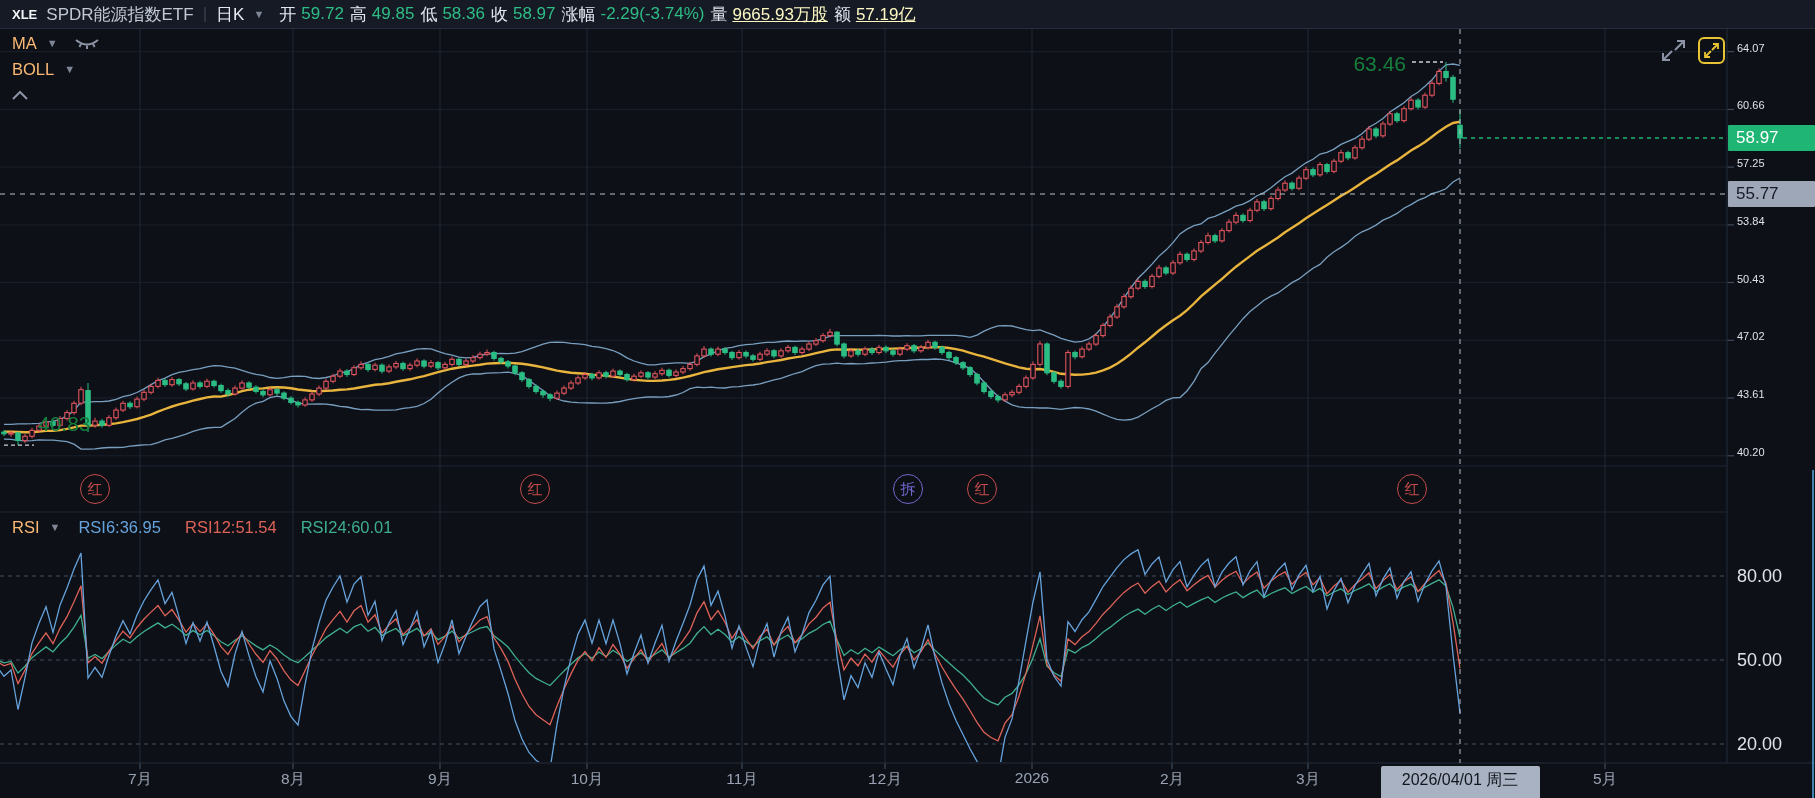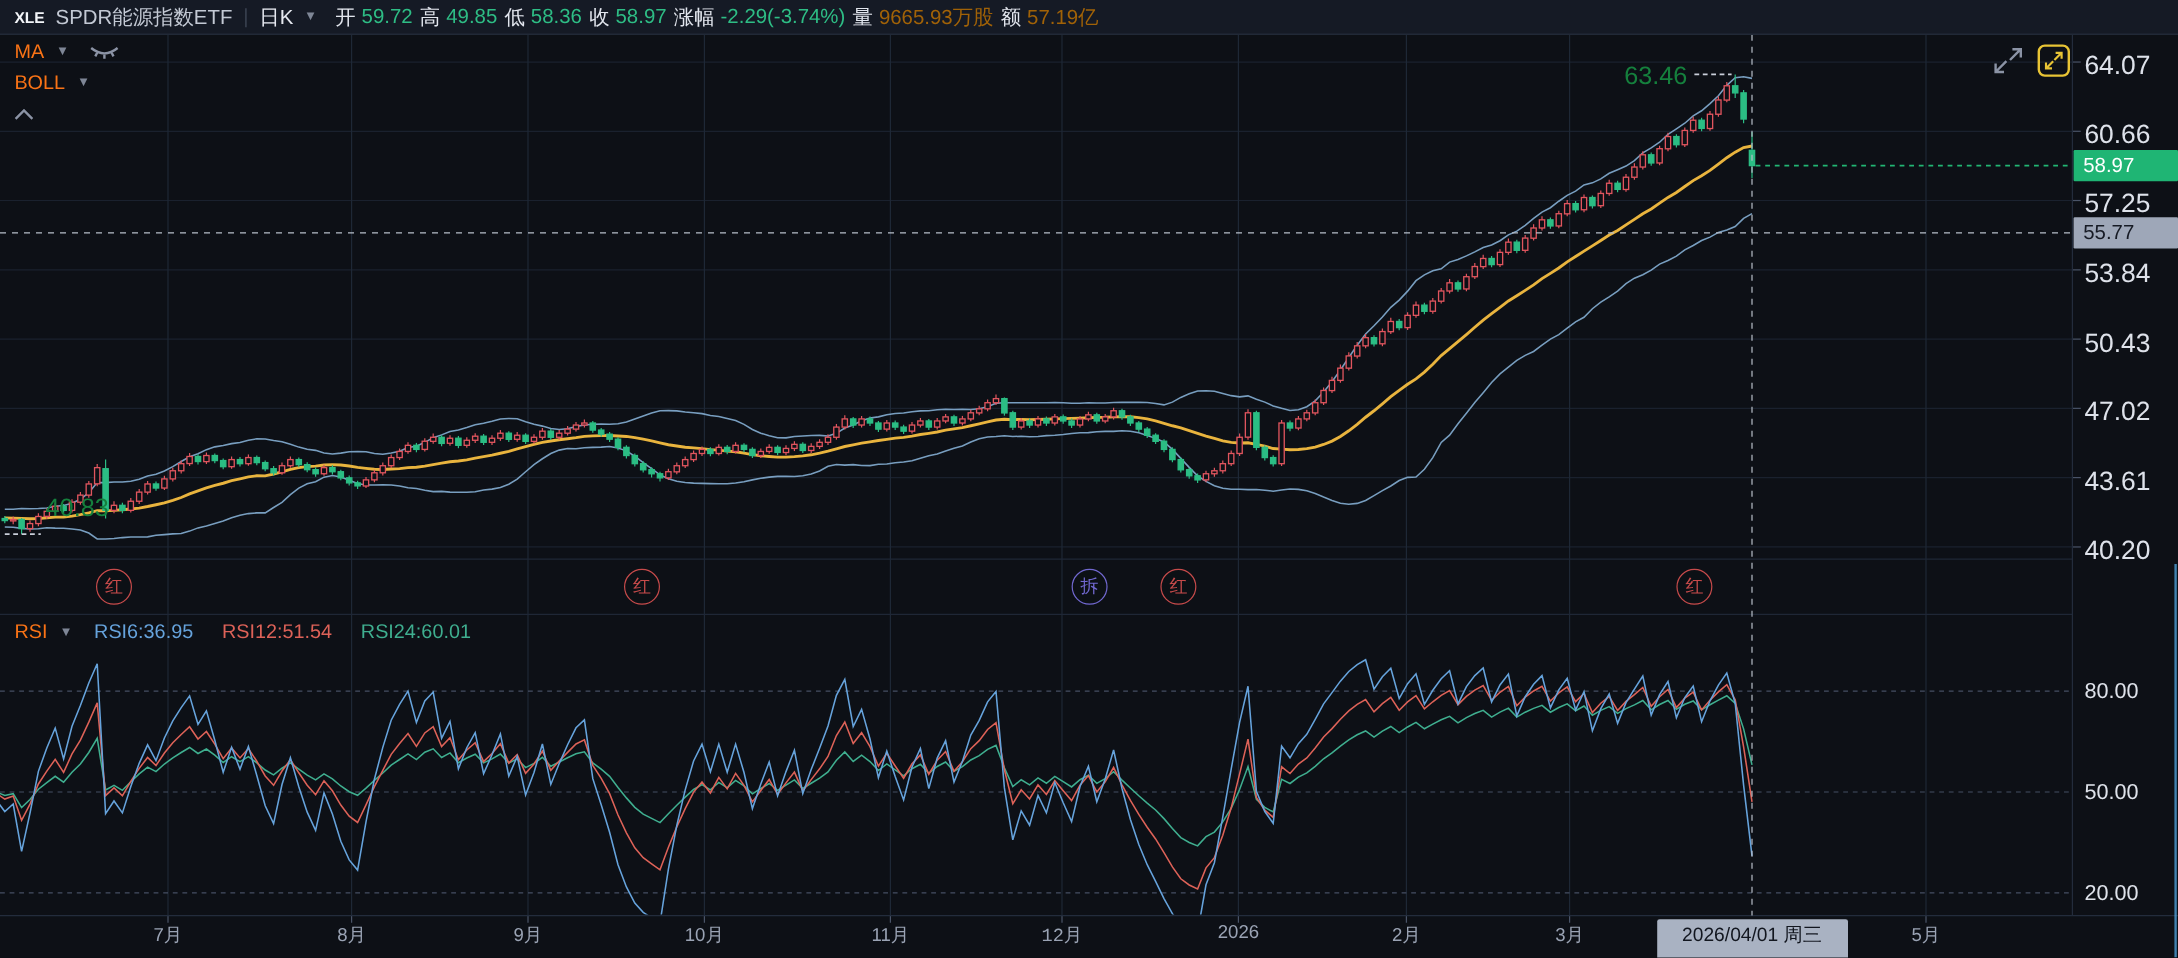--- a/index.html
+++ b/index.html
@@ -16,31 +16,31 @@
     display:flex;align-items:center;gap:9px;padding:0 12px;font-size:17px;z-index:6;
   }
   .topbar .sym{font-weight:bold;color:#f2f4f8;font-size:13px;}
   .topbar .name{color:#c3c9d4;}
   .topbar .sep{color:#39404f;}
   .topbar .period{color:#e6e9f0;}
   .caret{color:#7e8696;font-size:11px;line-height:1;}
   .fld{display:inline-flex;align-items:center;gap:5px;margin-left:6px;white-space:nowrap;}
   .fld .lbl{color:#e2e6ee;}
   .fld .val.up-dn-green{color:#2ebd85;}
-  .fld .val.plain{color:#a16207;}
+  .fld .val.plain{color:#fef9c3;text-decoration:underline;}
   .ind-row{position:absolute;display:flex;align-items:center;gap:10px;z-index:5;font-size:16.5px;}
   #ma-row{left:12px;top:34px;}
   #boll-row{left:12px;top:60px;}
   #rsi-row{left:12px;top:518px;}
-  .ind-row .ind-label{color:#f97316;text-align:right;}
+  .ind-row .ind-label{color:#fdba74;text-align:right;}
   .ind-items{display:flex;gap:24px;margin-left:8px;}
   .collapse-chevron{position:absolute;left:10px;top:88px;z-index:5;}
   .tr-icons{position:absolute;top:36px;left:1660px;display:flex;gap:10px;align-items:center;z-index:5;}
   .price-tick{
-    position:absolute;left:1737px;font-size:22px;color:#dee2ea;z-index:4;white-space:nowrap;
+    position:absolute;left:1737px;font-size:11px;color:#dee2ea;z-index:4;white-space:nowrap;
   }
   .axis-box{
     position:absolute;left:1728px;width:87px;height:26px;line-height:26px;
     padding-left:8px;box-sizing:border-box;font-size:17px;z-index:5;border-radius:1px;
   }
   .rsi-tick{position:absolute;left:1737px;font-size:18px;color:#dee2ea;z-index:4;}
   .month-tick{
     position:absolute;top:769px;transform:translateX(-50%);
     font-size:15.5px;color:#9aa3b4;z-index:4;white-space:nowrap;
   }

